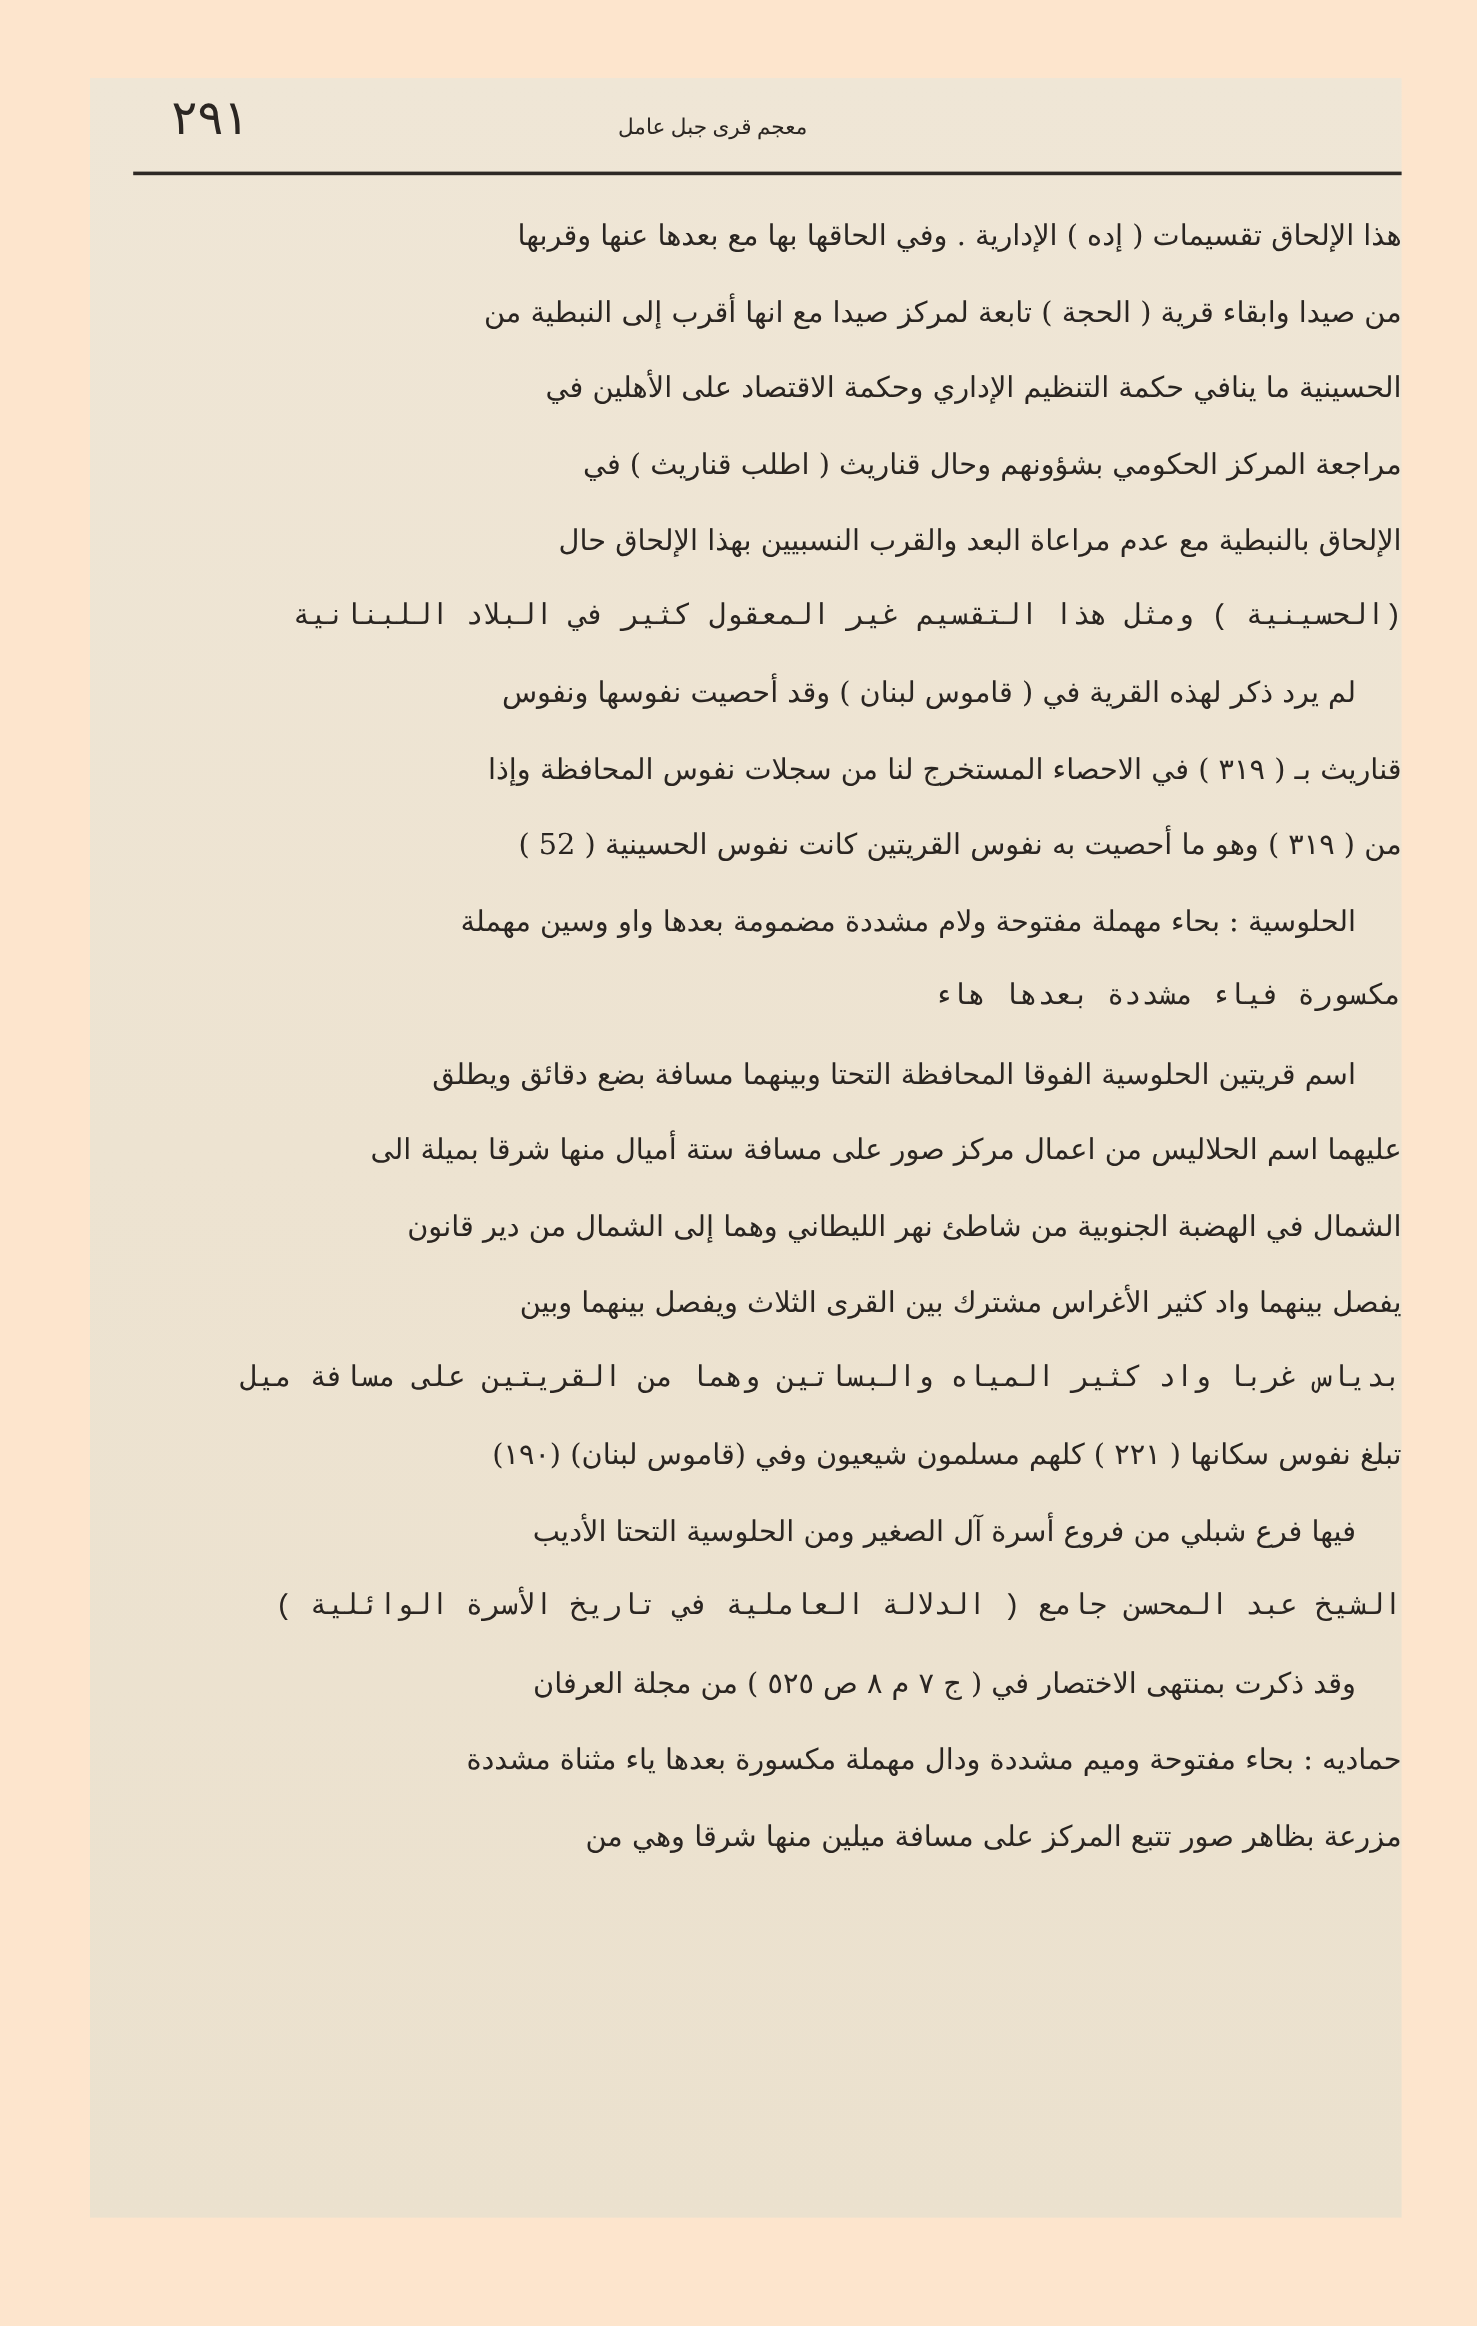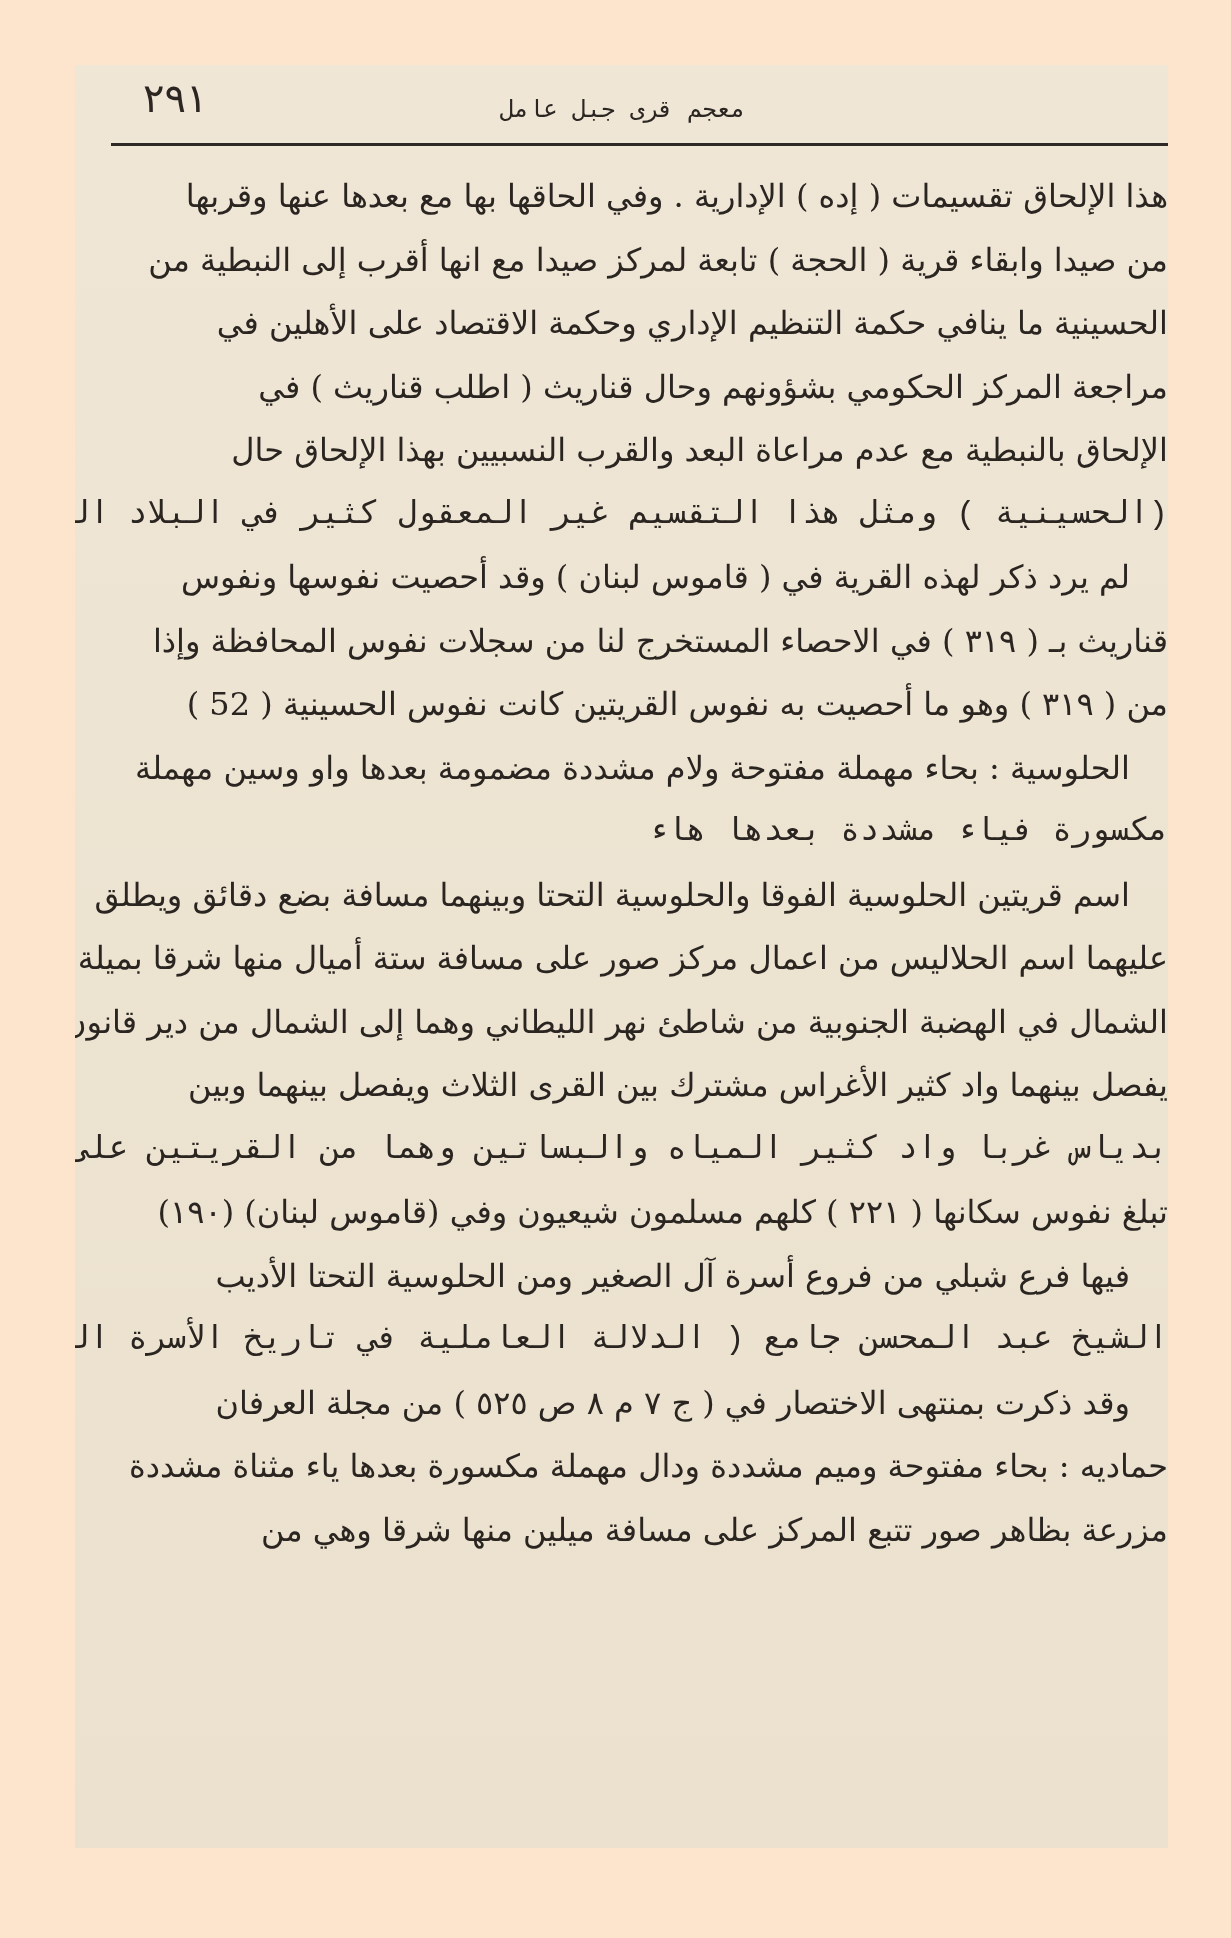--- a/index.html
+++ b/index.html
@@ -34,46 +34,46 @@
       left: 68px;
       top: 10px;
       font-size: 40px;
       color: #2b2622;
       letter-spacing: 6px;
       direction: rtl;
       font-family: "DejaVu Serif", serif;
     }
     .running-title {
       position: absolute;
-      left: 425px;
+      left: 440px;
       top: 30px;
-      font-size: 24px;
+      font-size: 18px;
       color: #2b2622;
       direction: rtl;
-      font-family: Liberation Mono, monospace;
+      font-family: Liberation Serif, serif;
     }
     .header-rule {
       position: absolute;
       left: 36px;
       top: 78px;
       width: 1057px;
       height: 3px;
       background: #2e2925;
     }
     .body-text {
       position: absolute;
       left: 0;
       top: 100px;
       width: 1093px;
       direction: rtl;
       text-align: justify;
       text-align-last: right;
       color: #2a2521;
       font-family: "DejaVu Serif", serif;
-      font-size: 32px;
+      font-size: 24px;
     }
     .line {
       height: 63.5px;
       line-height: 63.5px;
       white-space: nowrap;
       overflow: hidden;
       padding-right: 0;
       padding-left: 38px;
     }
     .line.indent {
@@ -103,21 +103,21 @@
     <div class="line">الإلحاق بالنبطية مع عدم مراعاة البعد والقرب النسبيين بهذا الإلحاق حال</div>
     <div class="line short">(الحسينية ) ومثل هذا التقسيم غير المعقول كثير في البلاد اللبنانية</div>
 
     <div class="line indent">لم يرد ذكر لهذه القرية في ( قاموس لبنان ) وقد أحصيت نفوسها ونفوس</div>
     <div class="line">قناريث بـ ( ٣١٩ ) في الاحصاء المستخرج لنا من سجلات نفوس المحافظة وإذا</div>
     <div class="line">من ( ٣١٩ ) وهو ما أحصيت به نفوس القريتين كانت نفوس الحسينية ( 52 )</div>
 
     <div class="line indent">الحلوسية : بحاء مهملة مفتوحة ولام مشددة مضمومة بعدها واو وسين مهملة</div>
     <div class="line short">مكسورة فياء مشددة بعدها هاء</div>
 
-    <div class="line indent">اسم قريتين الحلوسية الفوقا والحلوسية التحتا وبينهما مسافة بضع دقائق ويطلق</div>
+    <div class="line indent">اسم قريتين الحلوسية الفوقا المحافظة التحتا وبينهما مسافة بضع دقائق ويطلق</div>
     <div class="line">عليهما اسم الحلاليس من اعمال مركز صور على مسافة ستة أميال منها شرقا بميلة الى</div>
     <div class="line">الشمال في الهضبة الجنوبية من شاطئ نهر الليطاني وهما إلى الشمال من دير قانون</div>
     <div class="line">يفصل بينهما واد كثير الأغراس مشترك بين القرى الثلاث ويفصل بينهما وبين</div>
     <div class="line short">بدياس غربا واد كثير المياه والبساتين وهما من القريتين على مسافة ميل</div>
     <div class="line">تبلغ نفوس سكانها ( ٢٢١ ) كلهم مسلمون شيعيون وفي (قاموس لبنان) (١٩٠)</div>
 
     <div class="line indent">فيها فرع شبلي من فروع أسرة آل الصغير ومن الحلوسية التحتا الأديب</div>
     <div class="line short">الشيخ عبد المحسن جامع ( الدلالة العاملية في تاريخ الأسرة الوائلية )</div>
 
     <div class="line indent">وقد ذكرت بمنتهى الاختصار في ( ج ٧ م ٨ ص ٥٢٥ ) من مجلة العرفان</div>

